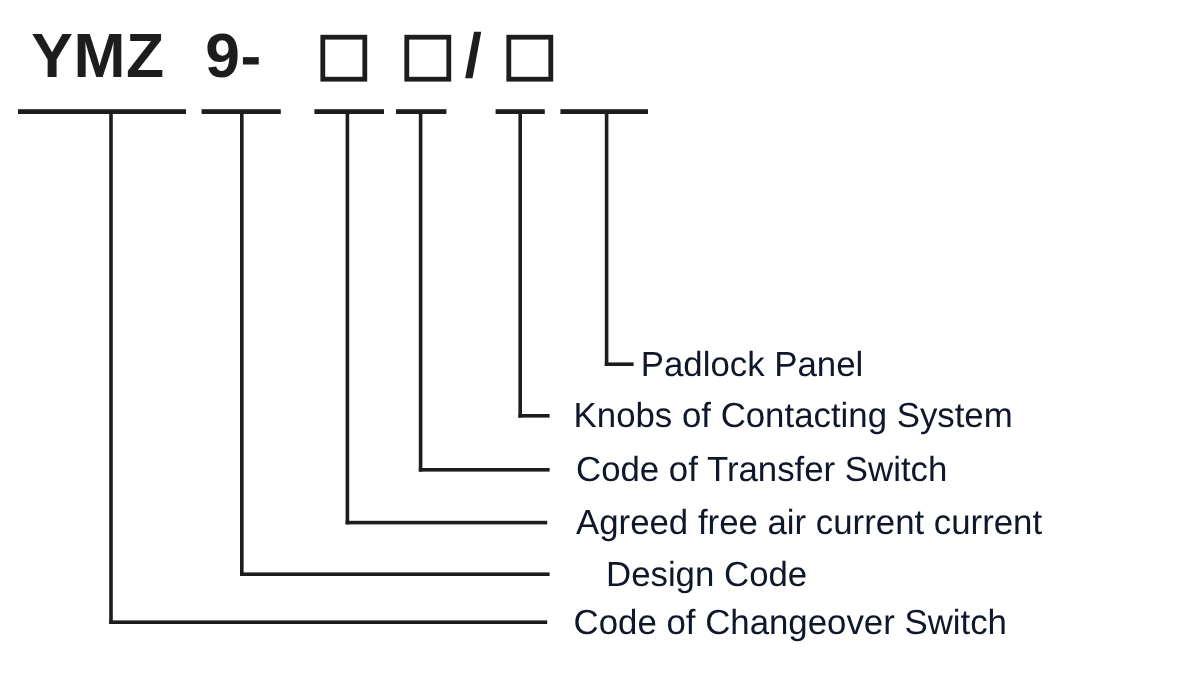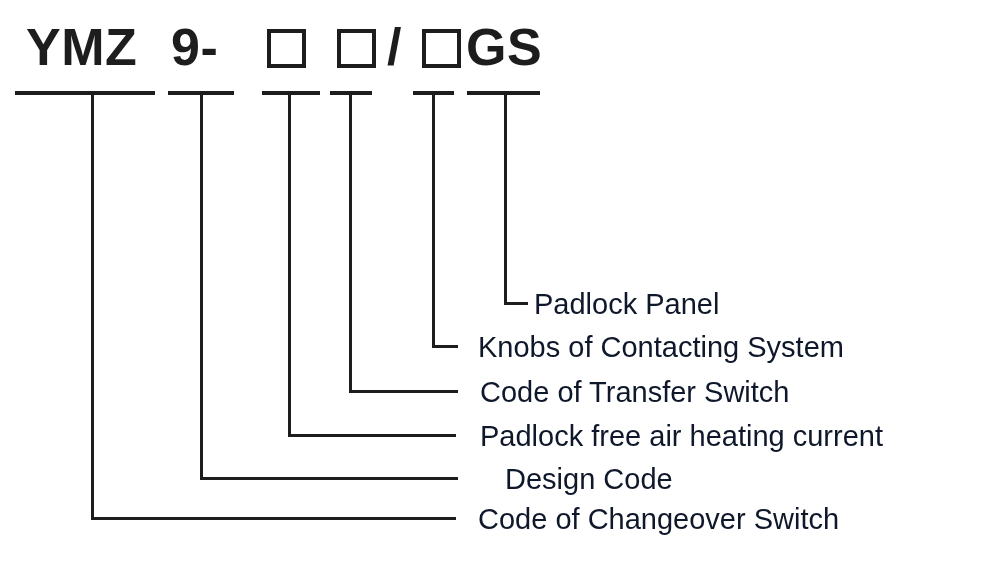--- a/index.html
+++ b/index.html
@@ -89,21 +89,20 @@
 <body>
 
 <div class="stage">
 
   <span class="tp tp0">YMZ</span>
   <span class="tp tp1">9-</span>
   <span class="pbox b1"></span>
   <span class="pbox b2"></span>
   <span class="tp tp4">/</span>
   <span class="pbox b3"></span>
-  <span class="tp tp6">GS</span>
 
   <div class="useg u1"></div>
   <div class="useg u2"></div>
   <div class="useg u3"></div>
   <div class="useg u4"></div>
   <div class="useg u5"></div>
   <div class="useg u6"></div>
 
   <div class="row r0">
     <div class="vline"></div>
@@ -119,21 +118,21 @@
 
   <div class="row r2">
     <div class="vline"></div>
     <div class="hline"></div>
     <div class="lbl">Code of Transfer Switch</div>
   </div>
 
   <div class="row r3">
     <div class="vline"></div>
     <div class="hline"></div>
-    <div class="lbl">Padlock free air heating current</div>
+    <div class="lbl">Agreed free air current current</div>
   </div>
 
   <div class="row r4">
     <div class="vline"></div>
     <div class="hline"></div>
     <div class="lbl">Design Code</div>
   </div>
 
   <div class="row r5">
     <div class="vline"></div>

